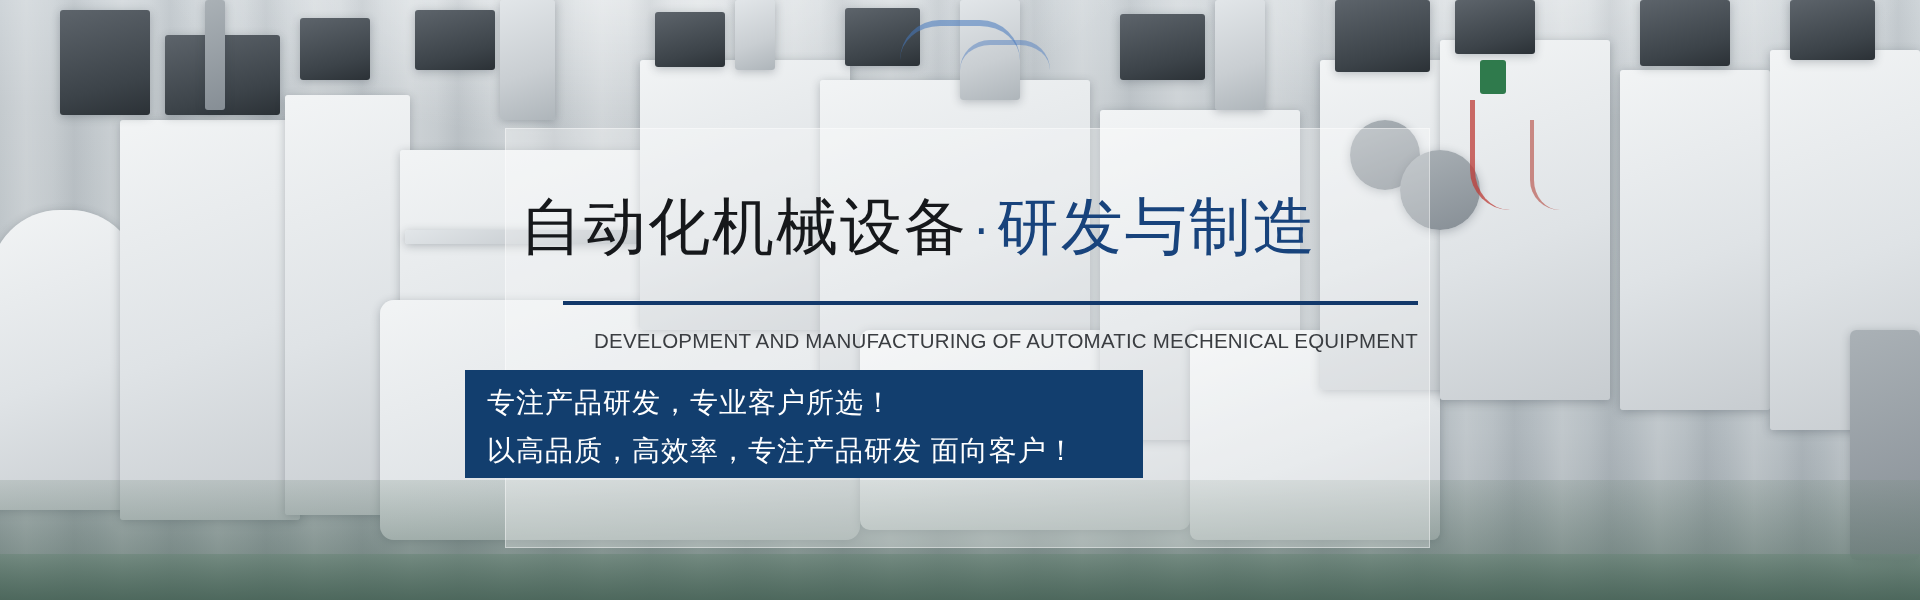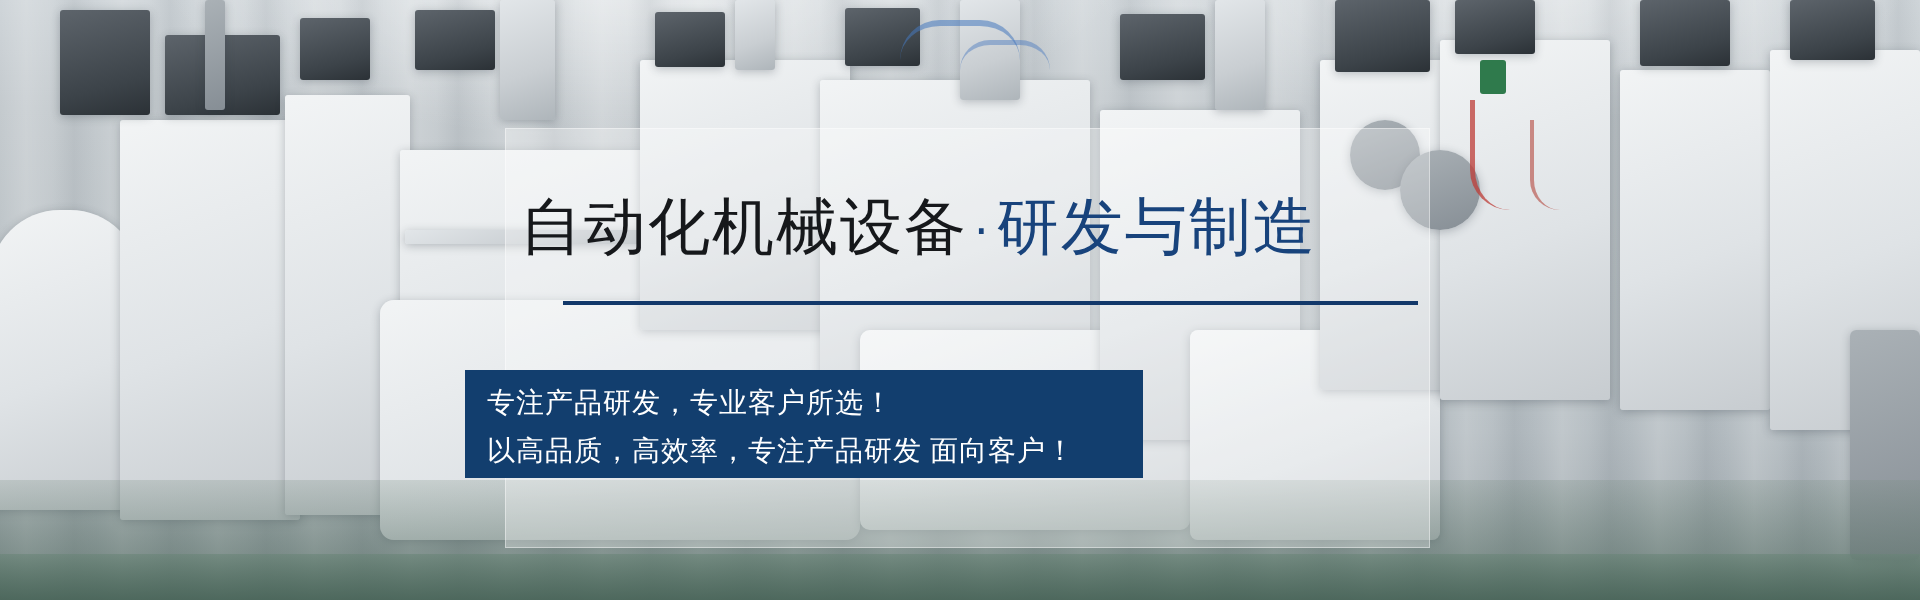--- a/index.html
+++ b/index.html
@@ -139,21 +139,21 @@
     height: 108px;
     background: #123e6e;
   }
   .slogan-line {
     position: absolute;
     left: 22px;
     color: #ffffff;
     font-size: 28px;
     letter-spacing: 1px;
     white-space: nowrap;
-    font-family: Liberation Serif, serif;
+    font-family: Liberation Sans, sans-serif;
   }
   .slogan-line.l1 { top: 14px; }
   .slogan-line.l2 { top: 62px; }
 </style>
 </head>
 <body>
 
 <div id="banner">
 
   <div class="photo">
@@ -214,20 +214,21 @@
   <div class="glass"></div>
 
   <div class="content">
 
     <div class="headline">
       <span class="dark">自动化机械设备</span><span class="dot">·</span><span class="accent">研发与制造</span>
     </div>
 
     <div class="rule"></div>
 
+    <div class="subtitle">DEVELOPMENT AND MANUFACTURING OF AUTOMATIC MECHENICAL EQUIPMENT</div>
 
     <div class="slogan-box">
       <div class="slogan-line l1">专注产品研发，专业客户所选！</div>
       <div class="slogan-line l2">以高品质，高效率，专注产品研发 面向客户！</div>
     </div>
 
   </div>
 </div>
 
 </body></html>

